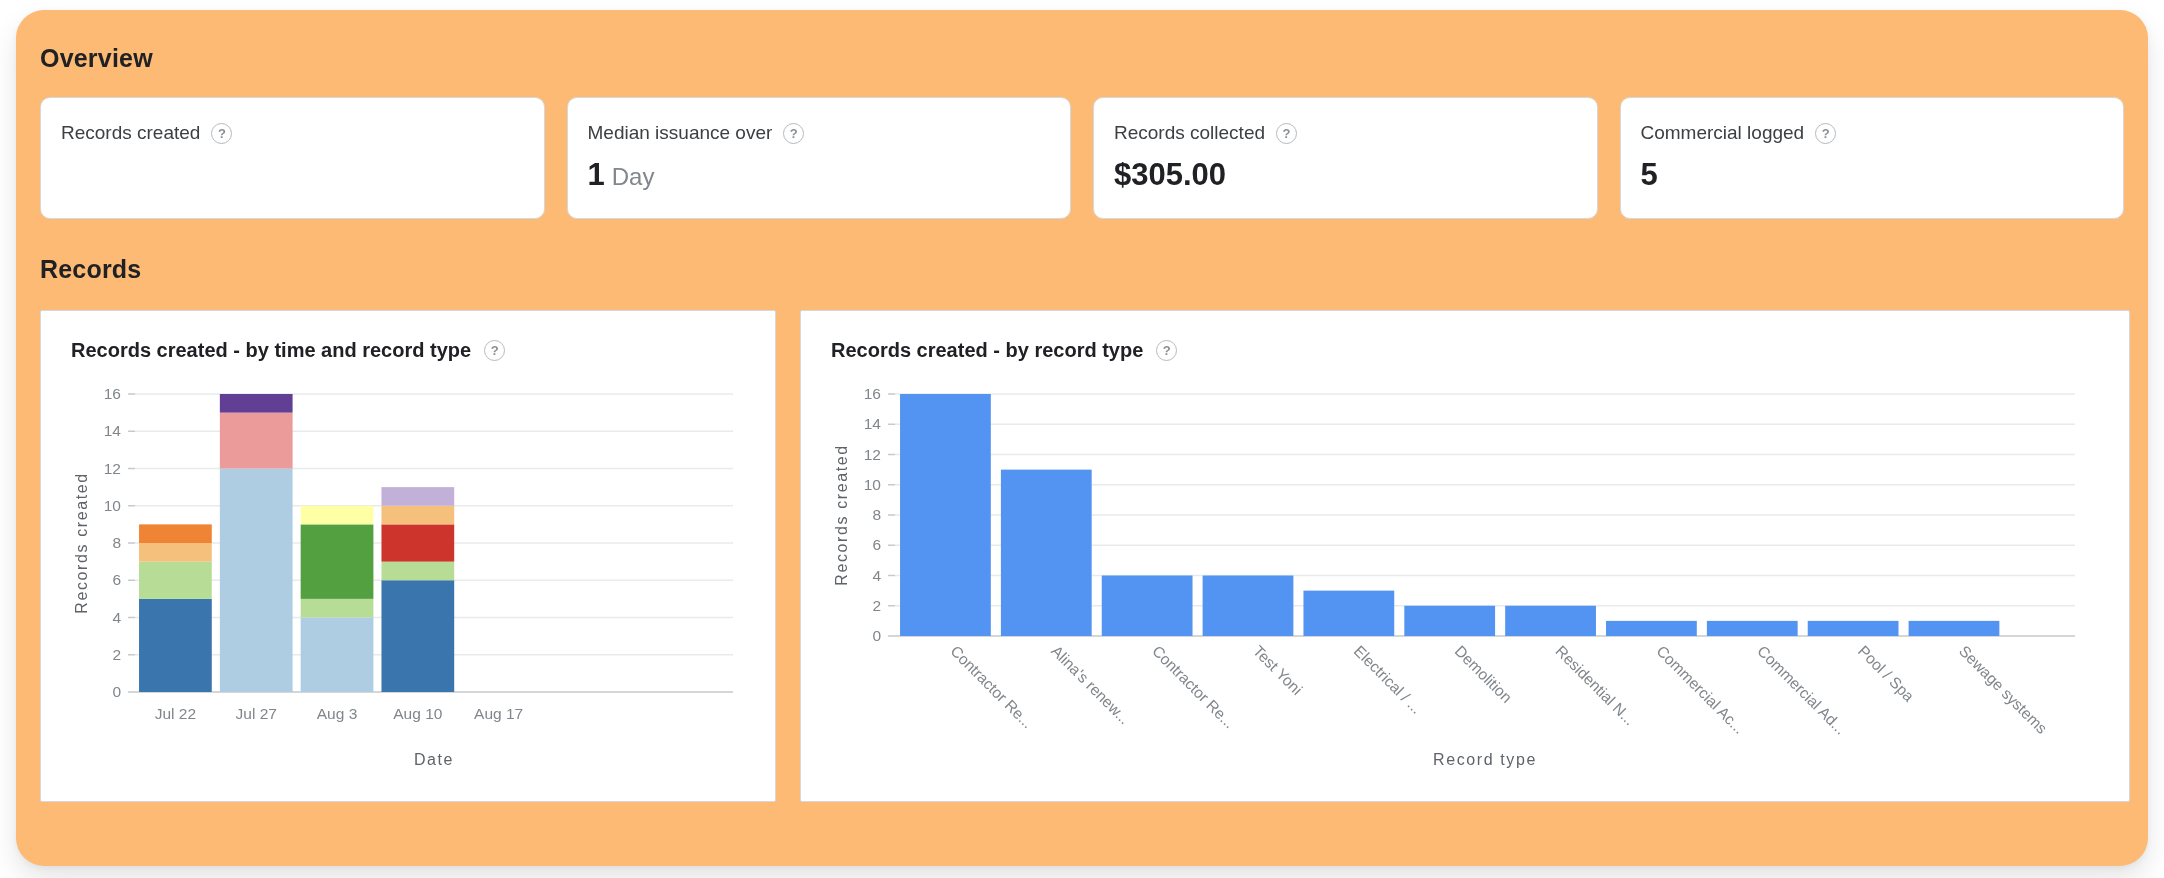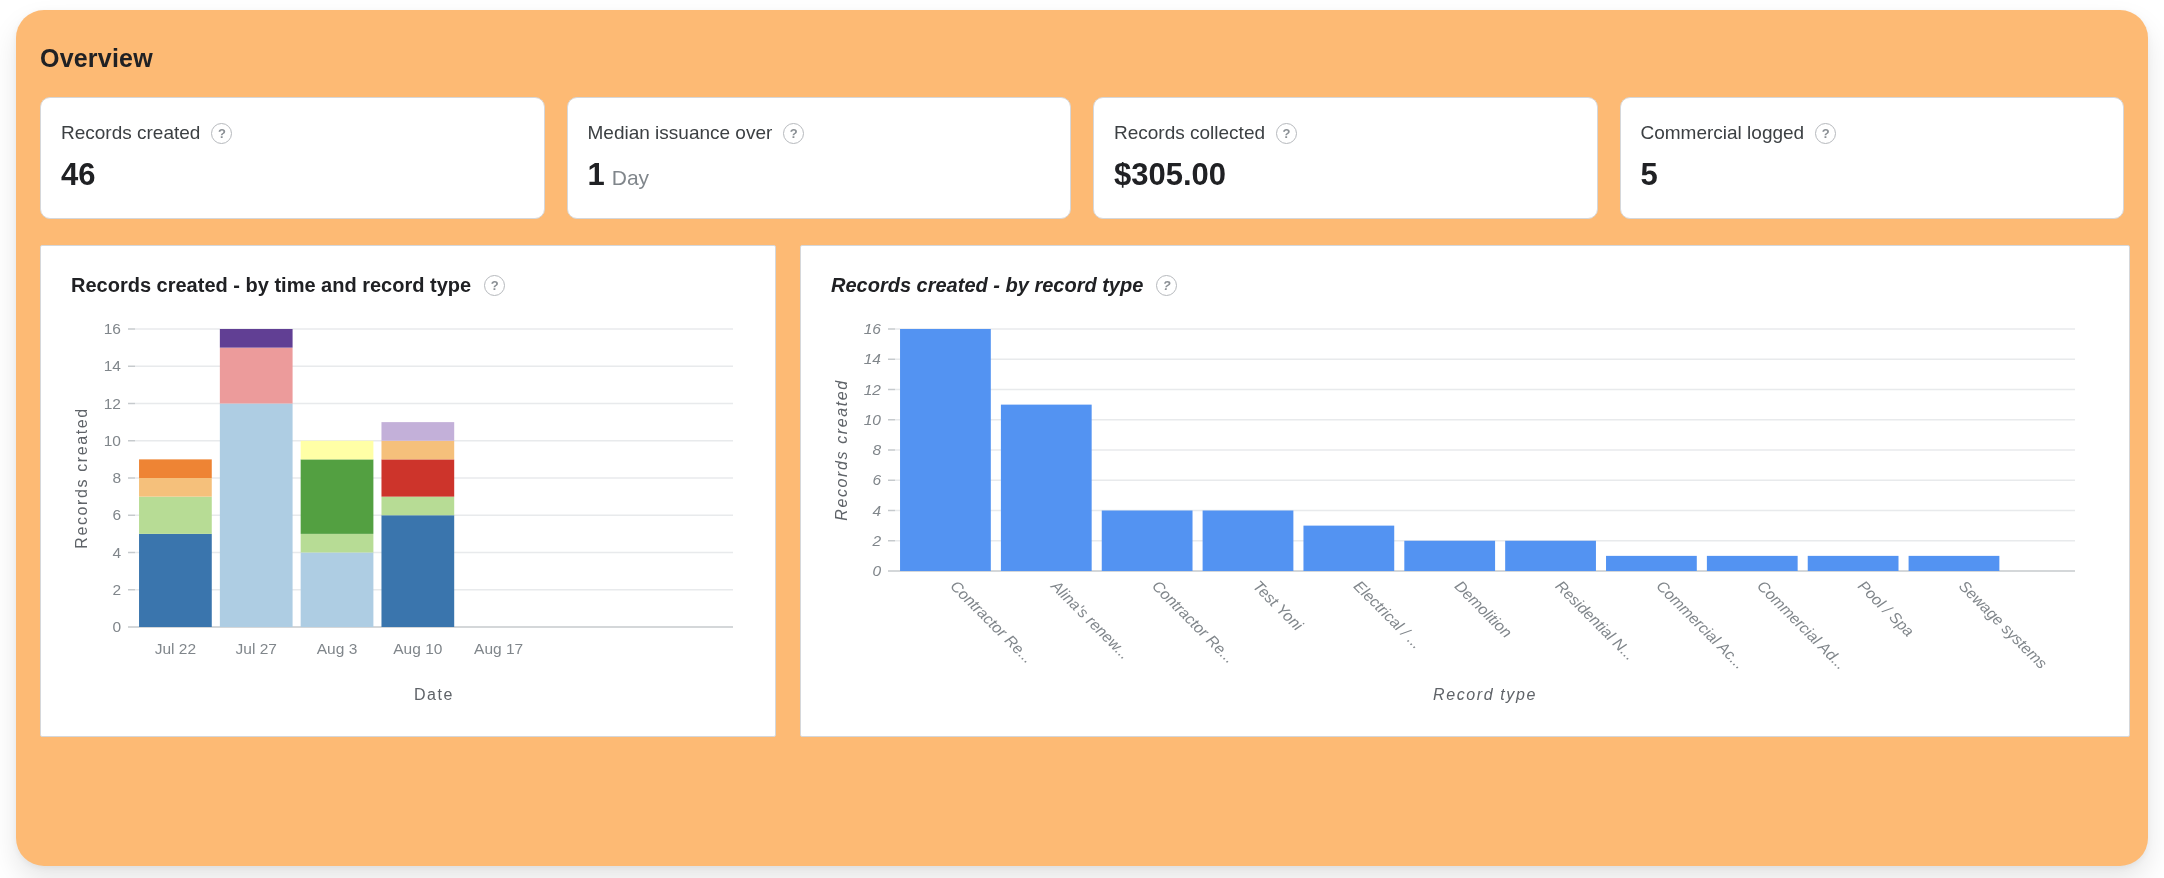--- a/index.html
+++ b/index.html
@@ -15,50 +15,46 @@
   .stat-card{ flex:1; height:122px; border:1px solid #d5d7da; border-radius:10px; padding:24px 20px; background:#fff; }
   .stat-label-row{ display:flex; align-items:center; gap:11px; }
   .stat-label{ font-size:19px; color:#3c4043; }
   .help-icon{
     width:21px; height:21px; border:1.5px solid #b6b9bd; border-radius:50%;
     display:inline-flex; align-items:center; justify-content:center;
     font-size:13px; color:#8a8f94; font-weight:700; cursor:pointer; flex:0 0 auto;
   }
   .stat-value-row{ margin-top:13px; display:flex; align-items:baseline; gap:7px; }
   .stat-value{ font-size:31px; font-weight:700; color:#202124; }
-  .stat-unit{ font-size:21px; font-weight:400; color:#80868b; }
+  .stat-unit{ font-size:24px; font-weight:400; color:#80868b; }
   .records-heading{ margin-top:36px; }
   .records-desc{ margin-top:10px; font-size:19px; color:#5f6368; }
   .charts-row{ display:flex; gap:24px; margin-top:26px; }
   .chart-card{ border:1px solid #d5d7da; border-radius:2px; background:#fff; height:492px; padding:28px 30px; }
   .chart-card--left{ width:736px; flex:0 0 auto; }
-  .chart-card--right{ flex:1;font-style:italic; }
+  .chart-card--right{ flex:1; }
   .chart-title-row{ display:flex; align-items:center; gap:13px; }
   .chart-title{ font-size:20px; font-weight:700; color:#202124; }
   .chart-svg{ display:block; margin-top:14px; }
   .tick-label{ font-size:15.5px; fill:#80868b; }
   .axis-title{ font-size:16px; fill:#5f6368; letter-spacing:1.6px; }
 </style>
 </head>
 <body>
 
 <div class="page-card">
 
   <div class="section-heading">Overview</div>
 
   <div class="stats-row">
     <div class="stat-card">
       <div class="stat-label-row">
         <span class="stat-label">Records created</span>
         <span class="help-icon">?</span>
       </div>
-      <div class="stat-value-row">
-        <span class="stat-value">46</span>
-        <span class="stat-unit"></span>
-      </div>
     </div>
     <div class="stat-card">
       <div class="stat-label-row">
         <span class="stat-label">Median issuance over</span>
         <span class="help-icon">?</span>
       </div>
       <div class="stat-value-row">
         <span class="stat-value">1</span>
         <span class="stat-unit">Day</span>
       </div>
@@ -78,20 +74,21 @@
         <span class="stat-label">Commercial logged</span>
         <span class="help-icon">?</span>
       </div>
       <div class="stat-value-row">
         <span class="stat-value">5</span>
         <span class="stat-unit"></span>
       </div>
     </div>
   </div>
 
+  <div class="section-heading records-heading">Records</div>
 
   <div class="charts-row">
     <div class="chart-card chart-card--left">
       <div class="chart-title-row">
         <span class="chart-title">Records created - by time and record type</span>
         <span class="help-icon">?</span>
       </div>
       <svg class="chart-svg" width="676" height="400">
           <line x1="64" y1="316" x2="662" y2="316" stroke="#c6cacd" stroke-width="1.5"></line>
           <line x1="57" y1="316" x2="64" y2="316" stroke="#c6cacd" stroke-width="1.5"></line>

